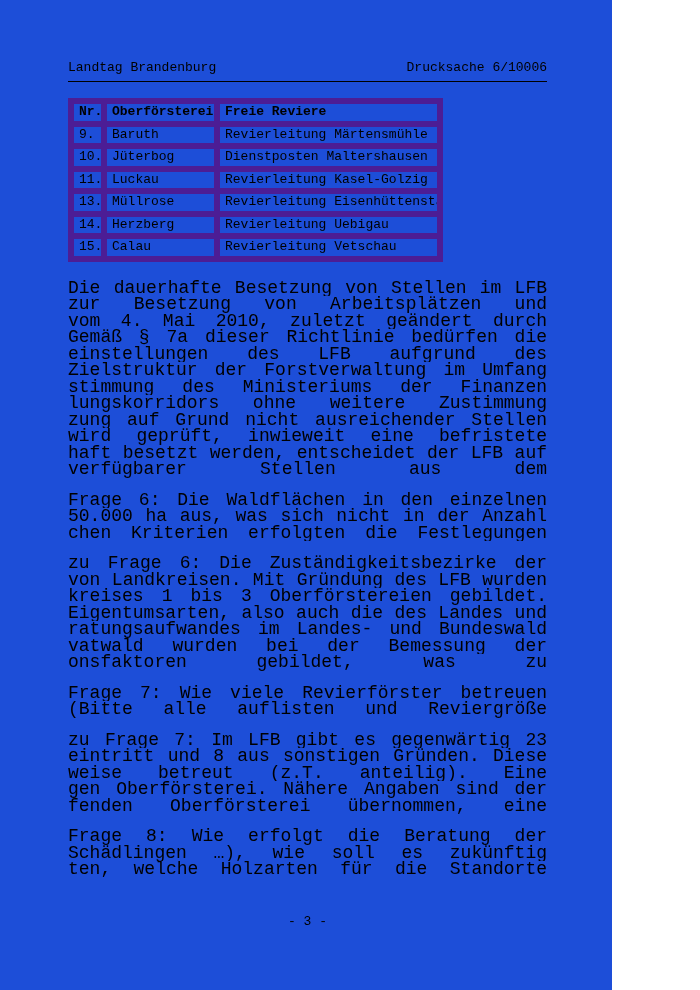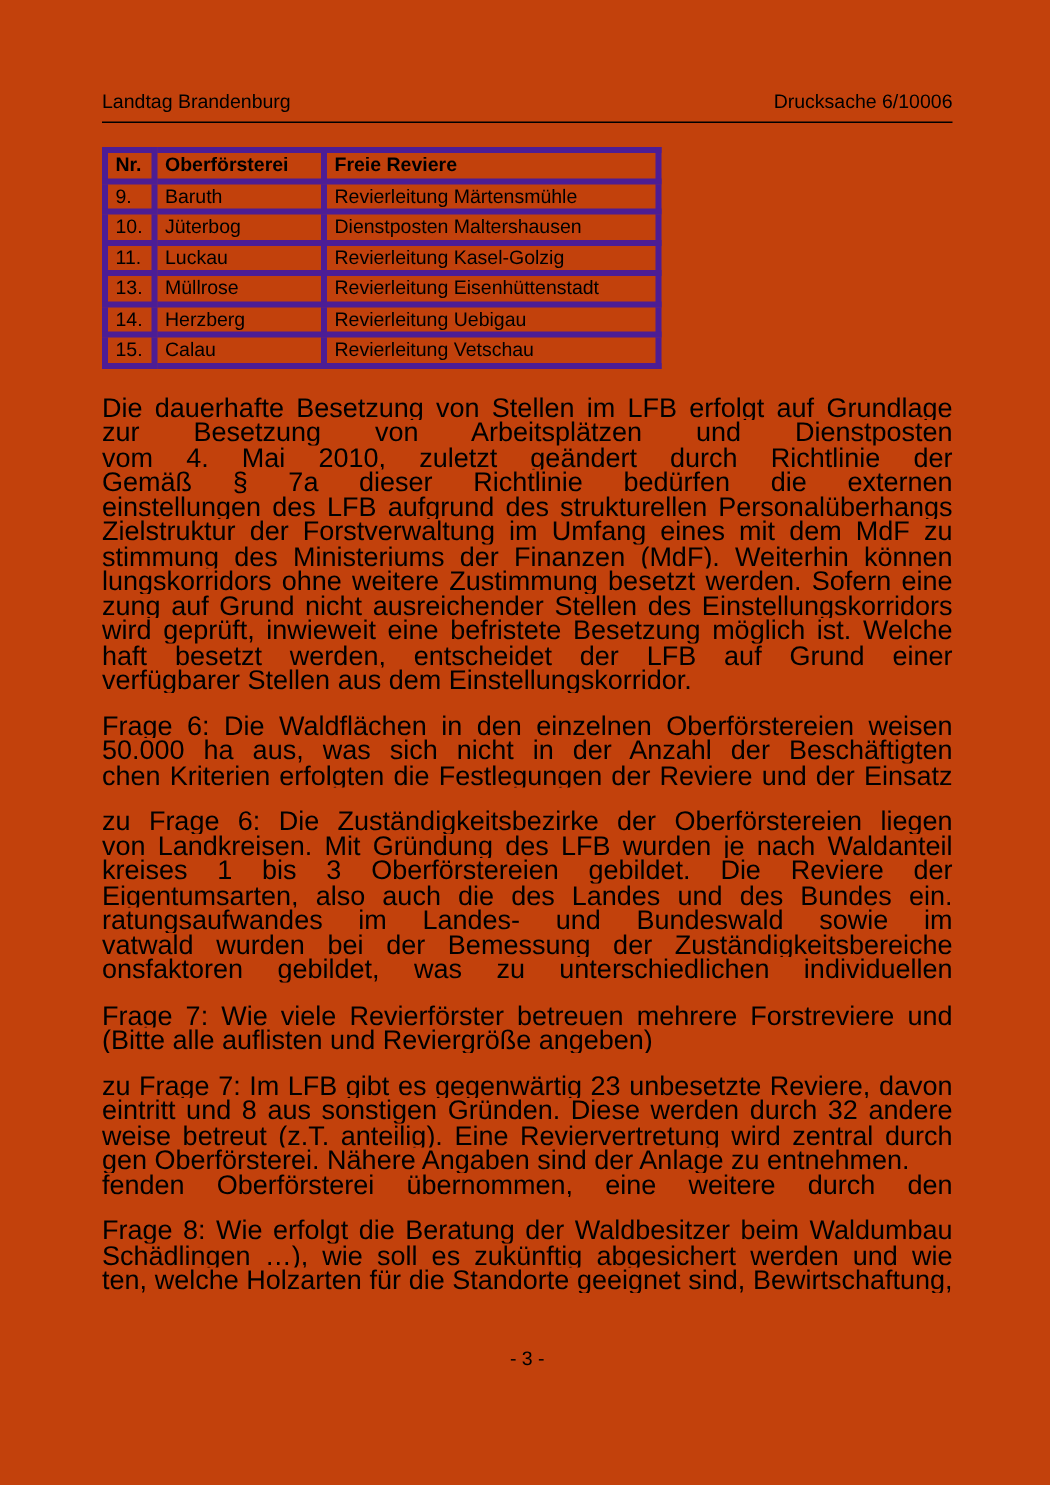--- a/index.html
+++ b/index.html
@@ -9,42 +9,43 @@
   }
   body {
     width: 700px;
     height: 990px;
     font-family: "Liberation Sans", sans-serif;
     color: #000000;
     overflow: hidden;
   }
   .page {
     box-sizing: border-box;
-    width: 700px;
+    width: 612px;
     height: 990px;
     padding: 60px 65px 0 68px;
-    background: #c2410c;
+    background: #1d4ed8;
+    font-family: Liberation Mono, monospace;
   }
   .header {
     display: flex;
     justify-content: space-between;
     align-items: flex-end;
     font-size: 13px;
     line-height: 16px;
     padding-bottom: 5px;
     border-bottom: 1px solid #000000;
   }
   table.reviere {
     border-collapse: collapse;
     margin-top: 16px;
     table-layout: fixed;
     width: 369px;
   }
   table.reviere th, table.reviere td {
-    border: 4px solid #4c1d95;
+    border: 6px solid #4c1d95;
     padding: 0 5px;
     height: 16.5px;
     line-height: 16.5px;
     font-size: 13px;
     text-align: left;
     white-space: nowrap;
     overflow: hidden;
   }
   table.reviere th { font-weight: bold; }
   col.c-nr { width: 33px; }

